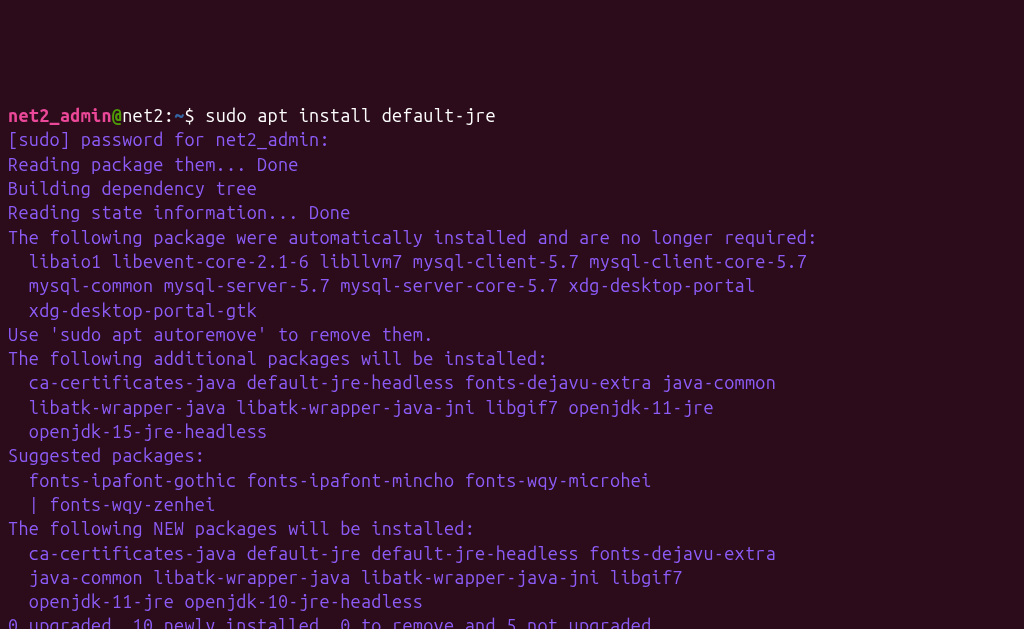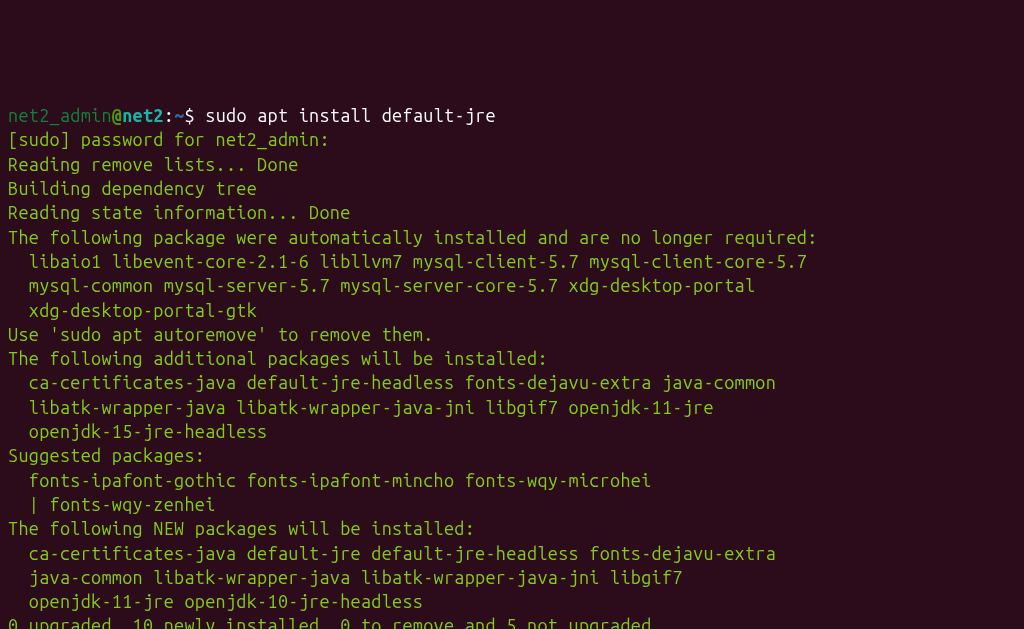--- a/index.html
+++ b/index.html
@@ -14,57 +14,57 @@
       line-height: 1.35;
       color: #ffffff;
       padding: 6px 8px;
       width: 1024px;
       height: 629px;
       overflow: hidden;
       white-space: pre;
       letter-spacing: 0.3px;
     }
     .prompt-user {
-      color: #15803d;
-      font-weight: normal;
+      color: #ec4899;
+      font-weight: bold;
     }
     .prompt-host {
-      color: #14b8a6;
-      font-weight: bold;
+      color: #ffffff;
+      font-weight: normal;
     }
     .prompt-at {
       color: #4e9a06;
       font-weight: bold;
     }
     .prompt-colon {
       color: #ffffff;
     }
     .prompt-path {
       color: #3465a4;
       font-weight: bold;
     }
     .prompt-dollar {
       color: #ffffff;
     }
     .cmd {
       color: #ffffff;
       margin-top: 25px;
     }
     .out {
-      color: #84cc16;
+      color: #8b5cf6;
     }
   </style>
 </head>
 <body>
 
 
 
 <div><span><span class="prompt-user">net2_admin</span><span class="prompt-at">@</span><span class="prompt-host">net2</span><span class="prompt-colon">:</span><span class="prompt-path">~</span><span class="prompt-dollar">$ </span><span class="cmd">sudo apt install default-jre</span></span>
 <span class="out">[sudo] password for net2_admin:</span>
-<span class="out">Reading remove lists... Done</span>
+<span class="out">Reading package them... Done</span>
 <span class="out">Building dependency tree</span>
 <span class="out">Reading state information... Done</span>
 <span class="out">The following package were automatically installed and are no longer required:</span>
 <span class="out">  libaio1 libevent-core-2.1-6 libllvm7 mysql-client-5.7 mysql-client-core-5.7</span>
 <span class="out">  mysql-common mysql-server-5.7 mysql-server-core-5.7 xdg-desktop-portal</span>
 <span class="out">  xdg-desktop-portal-gtk</span>
 <span class="out">Use 'sudo apt autoremove' to remove them.</span>
 <span class="out">The following additional packages will be installed:</span>
 <span class="out">  ca-certificates-java default-jre-headless fonts-dejavu-extra java-common</span>
 <span class="out">  libatk-wrapper-java libatk-wrapper-java-jni libgif7 openjdk-11-jre</span>

